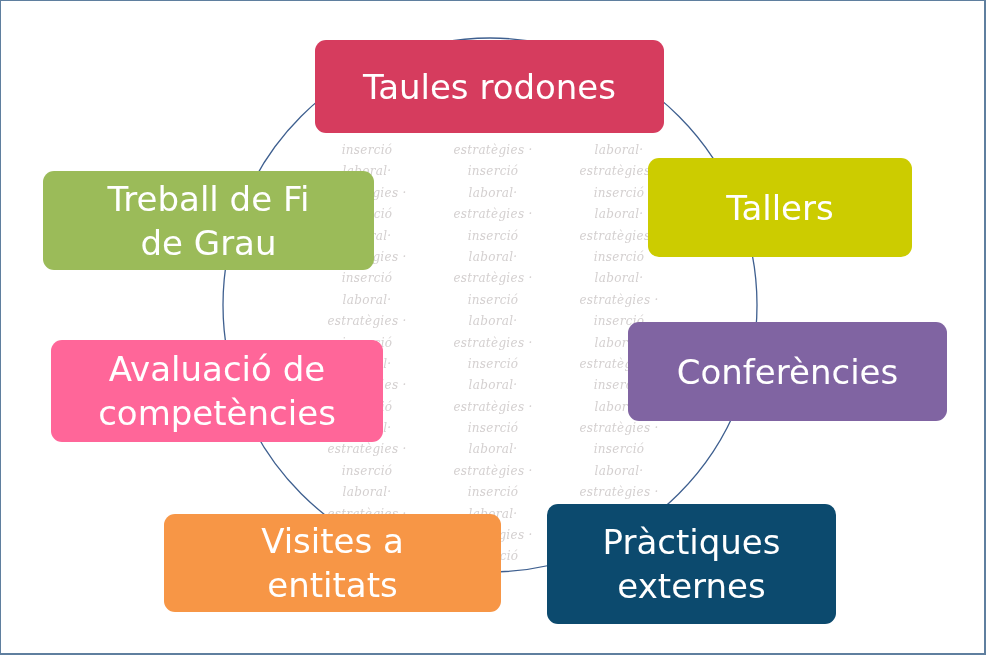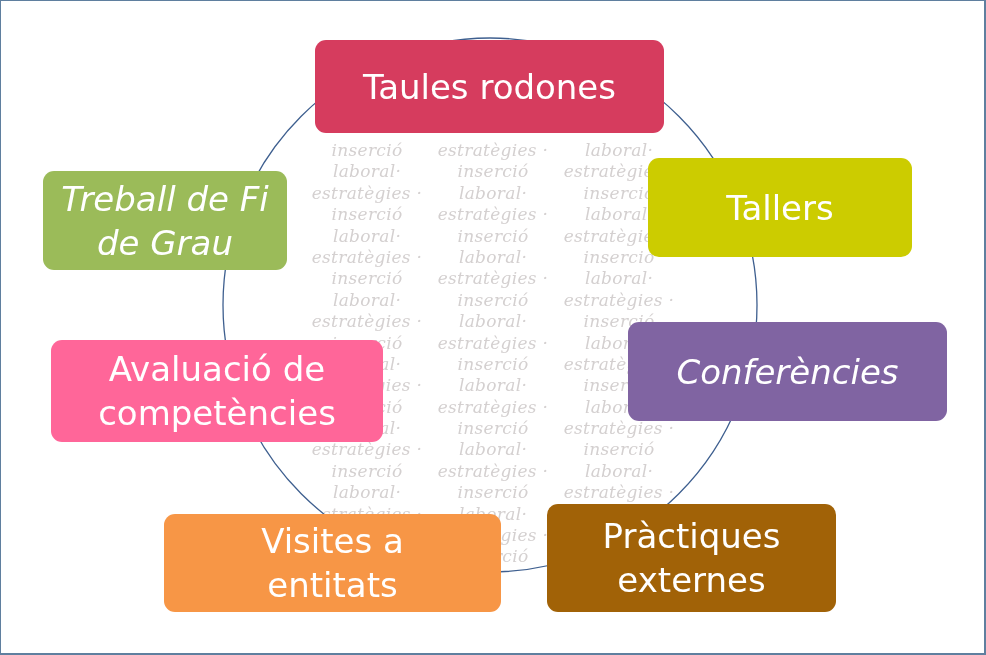--- a/index.html
+++ b/index.html
@@ -19,21 +19,21 @@
       clip-path: circle(266px at 490px 305px);
     }
     .pattern {
       position: absolute; left: 300px; top: 140px; width: 382px; height: 430px;
       overflow: hidden;
     }
     .pcol { position: absolute; top: 0; width: 130px; }
     .pword {
       height: 21.4px; line-height: 21.4px;
       font-family: "DejaVu Serif", serif; font-style: italic;
-      font-size: 17px; color: #d4d0d0; white-space: nowrap; letter-spacing: 0.3px;
+      font-size: 12px; color: #d4d0d0; white-space: nowrap; letter-spacing: 0.3px;
     }
     .node {
       position: absolute; box-sizing: border-box;
       border-radius: 11px;
       display: flex; align-items: center; justify-content: center;
       text-align: center; color: #ffffff;
       font-family: "DejaVu Sans", sans-serif;
       font-size: 34px; line-height: 44px;
       padding: 0 8px;
     }
@@ -120,35 +120,35 @@
 </div>
 
 <div class="node" style="left:315px; top:40px; width:349px; height:93px; background:#D63C5E;">
   <span>Taules rodones</span>
 </div>
 
 <div class="node" style="left:648px; top:158px; width:264px; height:99px; background:#CCCC00;">
   <span>Tallers</span>
 </div>
 
-<div class="node" style="left:628px; top:322px; width:319px; height:99px; background:#8064A2;font-style:italic;">
+<div class="node" style="left:628px; top:322px; width:319px; height:99px; background:#8064A2;">
   <span>Conferències</span>
 </div>
 
-<div class="node" style="left:547px; top:504px; width:289px; height:108px; background:#a16207;">
+<div class="node" style="left:547px; top:504px; width:289px; height:120px; background:#0c4a6e;">
   <span>Pràctiques
 externes</span>
 </div>
 
 <div class="node" style="left:164px; top:514px; width:337px; height:98px; background:#F79646;">
   <span>Visites a
 entitats</span>
 </div>
 
 <div class="node" style="left:51px; top:340px; width:332px; height:102px; background:#FF6699;">
   <span>Avaluació de
 competències</span>
 </div>
 
-<div class="node" style="left:43px; top:171px; width:244px; height:99px; background:#9BBB59;font-style:italic;">
+<div class="node" style="left:43px; top:171px; width:331px; height:99px; background:#9BBB59;">
   <span>Treball de Fi
 de Grau</span>
 </div>
 
 </body></html>

